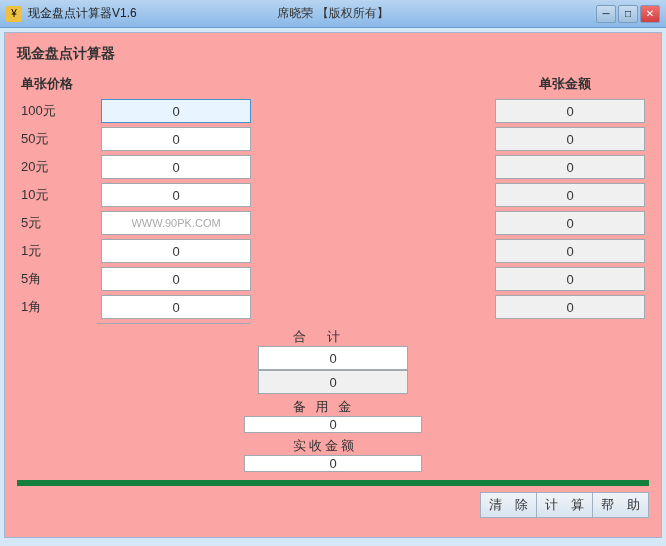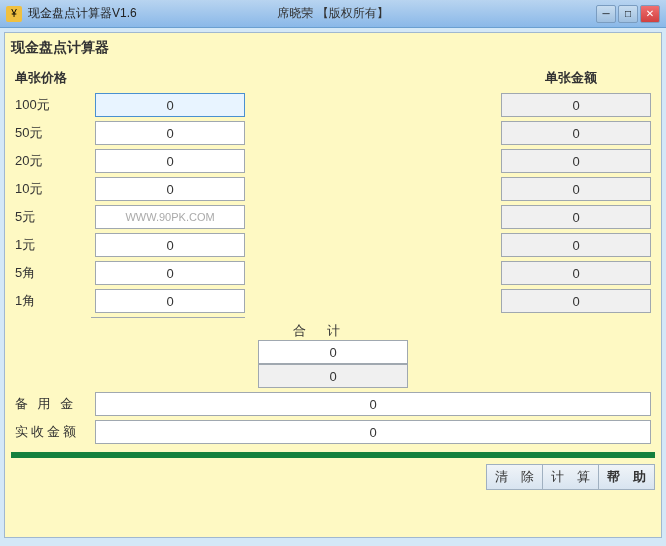--- a/index.html
+++ b/index.html
@@ -64,24 +64,24 @@
       justify-content: center;
       font-size: 10px;
     }
     .title-btn.close-btn {
       background: linear-gradient(to bottom, #f07070, #d04040);
       color: white;
     }
 
     
     .main-window {
-      background: #fef9c3;
+      background: #fca5a5;
       border: 1px solid #a0b8d0;
       margin: 4px;
-      padding: 6px;
+      padding: 12px;
       height: calc(100% - 40px);
     }
 
     .window-title {
       font-size: 14px;
       font-weight: bold;
       color: #333;
       margin-bottom: 12px;
     }
 
@@ -183,20 +183,21 @@
       background: #a0a8b0;
       margin-left: 80px;
       margin-bottom: 4px;
     }
 
     .full-row {
       display: flex;
       align-items: center;
       margin-bottom: 4px;
       padding: 0 4px;
+      flex-direction: column;
     }
 
     .full-input {
       flex: 1;
       height: 24px;
       border: 1px solid #a0a8b0;
       background: white;
       text-align: center;
       font-size: 13px;
       color: #333;
@@ -226,21 +227,20 @@
       background: linear-gradient(to bottom, #f0f4f8, #d8e4f0);
       font-size: 13px;
       font-family: "SimSun", "宋体", sans-serif;
       color: #333;
       cursor: pointer;
       padding: 0 8px;
       border-right: none;
     }
     .btn:last-child {
       border-right: 1px solid #a0b0c0;
-      font-weight: bold;
     }
   </style>
 </head>
 <body>
 
 <div class="title-bar">
   <div class="title-bar-left">
     <div class="title-icon">
       <span>¥</span>
     </div>

